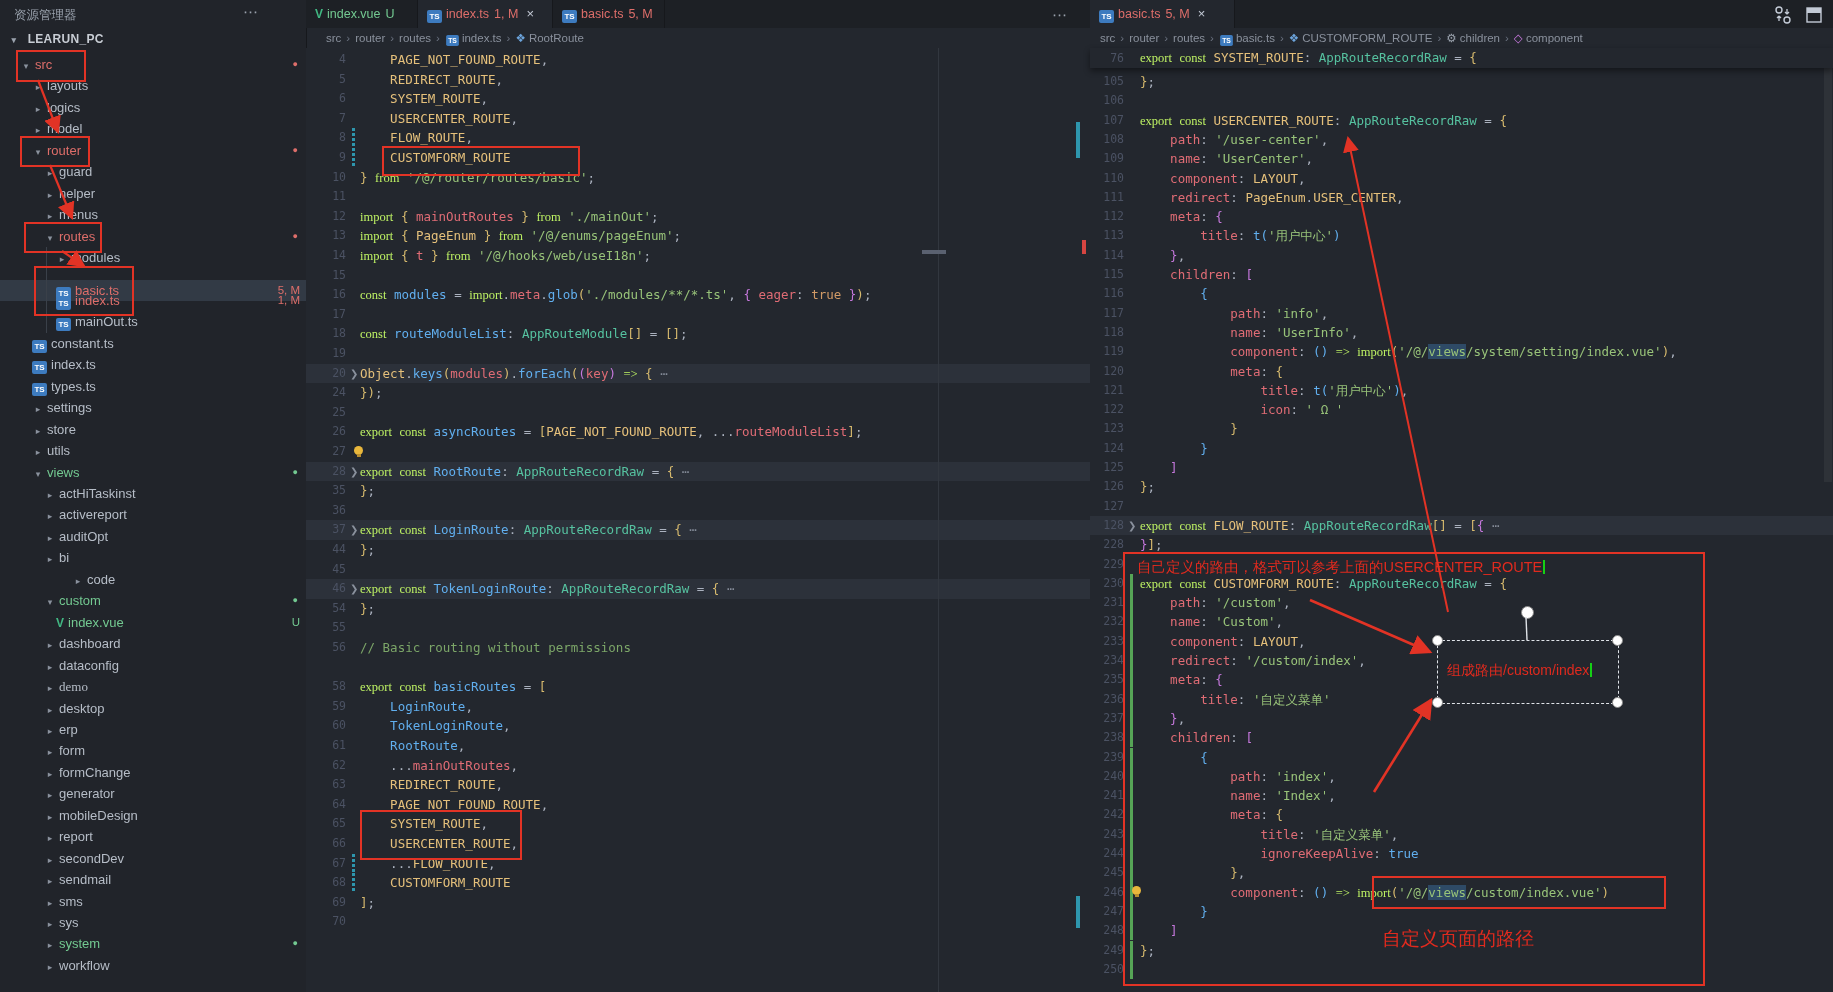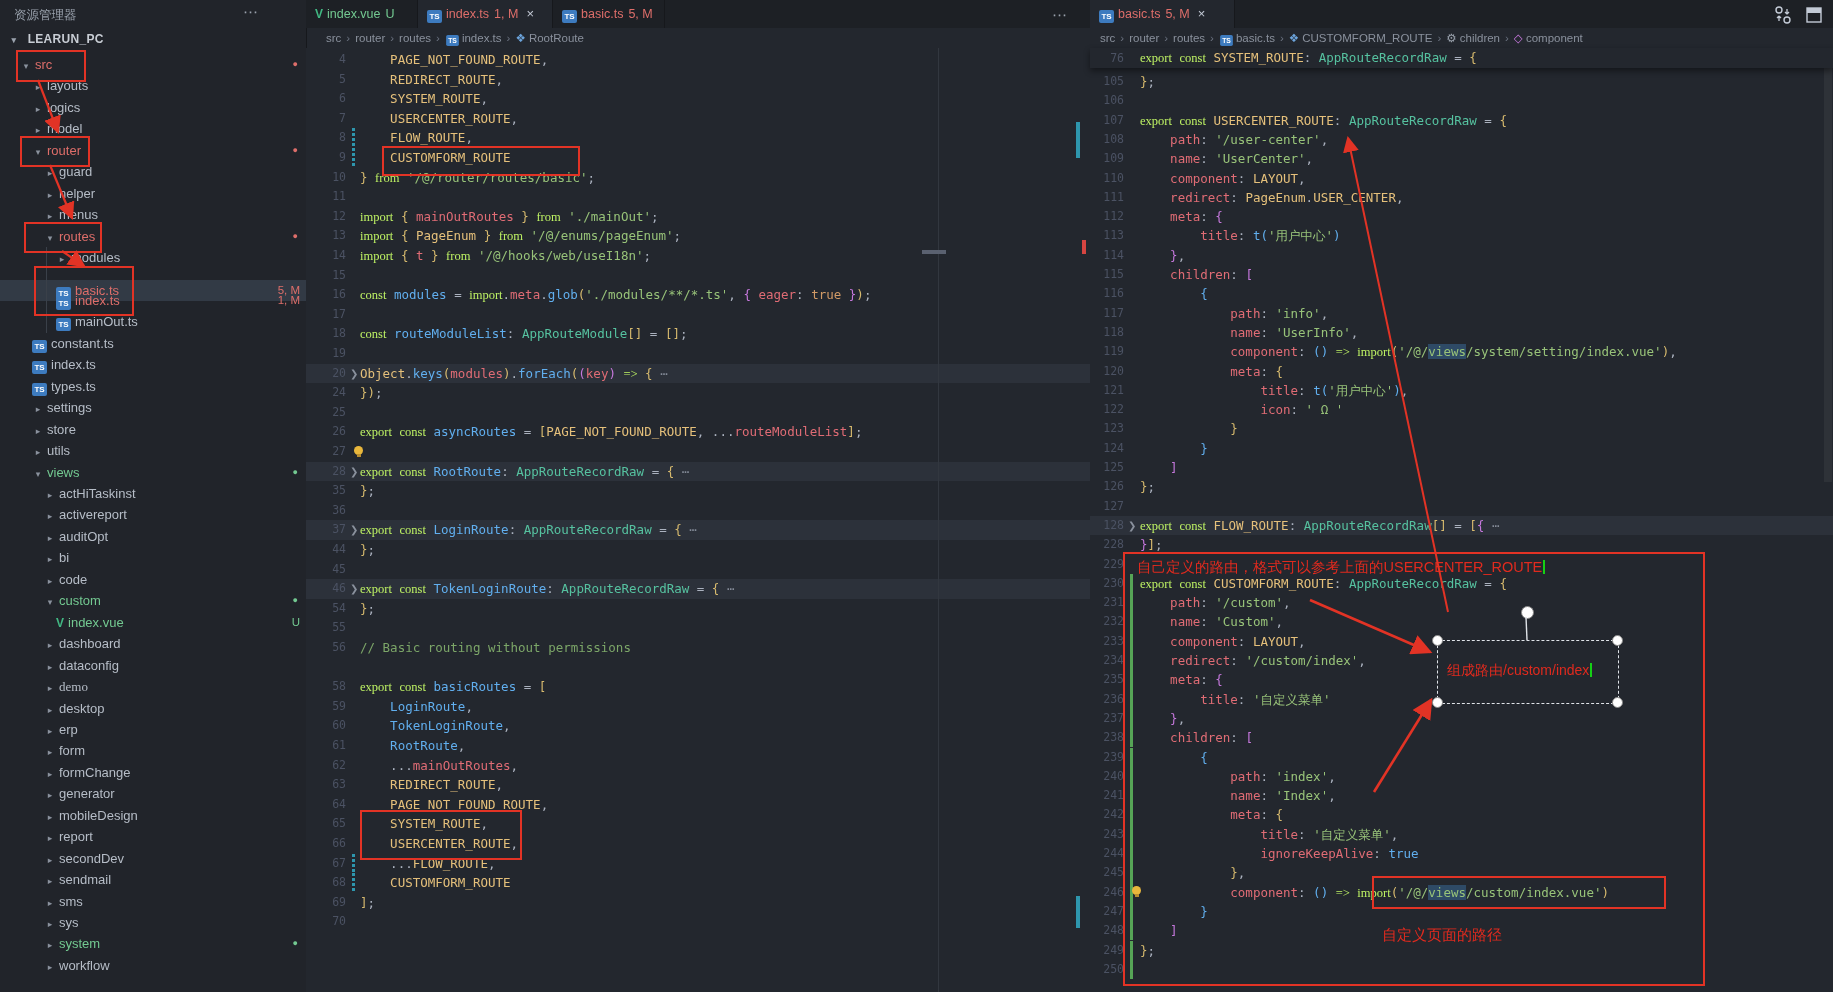--- a/index.html
+++ b/index.html
@@ -95,21 +95,21 @@
         <div class="trow" style="top: 300.3px;"><span style="display:inline-block;width:32px"></span><span class="ts-ico">TS</span><span class="c-n">index.ts</span></div>
         <div class="trow" style="top: 321.75px;"><span style="display:inline-block;width:32px"></span><span class="ts-ico">TS</span><span class="c-n">types.ts</span></div>
         <div class="trow" style="top: 343.2px;"><span style="display:inline-block;width:32px"></span><span class="tw">▸</span><span class="c-n">settings</span></div>
         <div class="trow" style="top: 364.65px;"><span style="display:inline-block;width:32px"></span><span class="tw">▸</span><span class="c-n">store</span></div>
         <div class="trow" style="top: 386.1px;"><span style="display:inline-block;width:32px"></span><span class="tw">▸</span><span class="c-n">utils</span></div>
         <div class="trow" style="top: 407.55px;"><span style="display:inline-block;width:32px"></span><span class="tw">▾</span><span class="c-g">views</span><span class="dotb c-g">●</span></div>
         <div class="trow" style="top: 429px;"><span style="display:inline-block;width:44px"></span><span class="tw">▸</span><span class="c-n">actHiTaskinst</span></div>
         <div class="trow" style="top: 450.45px;"><span style="display:inline-block;width:44px"></span><span class="tw">▸</span><span class="c-n">activereport</span></div>
         <div class="trow" style="top: 471.9px;"><span style="display:inline-block;width:44px"></span><span class="tw">▸</span><span class="c-n">auditOpt</span></div>
         <div class="trow" style="top: 493.35px;"><span style="display:inline-block;width:44px"></span><span class="tw">▸</span><span class="c-n">bi</span></div>
-        <div class="trow" style="top: 514.8px;"><span style="display:inline-block;width:44px"></span><span class="tw">▸</span><span class="c-n">code</span></div>
+        <div class="trow" style="top: 514.8px; margin-left: 28px;"><span style="display:inline-block;width:44px"></span><span class="tw">▸</span><span class="c-n">code</span></div>
         <div class="trow" style="top: 536.25px;"><span style="display:inline-block;width:44px"></span><span class="tw">▾</span><span class="c-g">custom</span><span class="dotb c-g">●</span></div>
         <div class="trow" style="top: 557.7px;"><span style="display:inline-block;width:56px"></span><span class="vue-ico">V</span><span class="c-g">index.vue</span><span class="badge c-g">U</span></div>
         <div class="trow" style="top: 579.15px;"><span style="display:inline-block;width:44px"></span><span class="tw">▸</span><span class="c-n">dashboard</span></div>
         <div class="trow" style="top: 600.6px;"><span style="display:inline-block;width:44px"></span><span class="tw">▸</span><span class="c-n">dataconfig</span></div>
         <div class="trow" style="top: 622.05px; font-family: Liberation Serif, serif;"><span style="display:inline-block;width:44px"></span><span class="tw">▸</span><span class="c-n">demo</span></div>
         <div class="trow" style="top: 643.5px;"><span style="display:inline-block;width:44px"></span><span class="tw">▸</span><span class="c-n">desktop</span></div>
         <div class="trow" style="top: 664.95px;"><span style="display:inline-block;width:44px"></span><span class="tw">▸</span><span class="c-n">erp</span></div>
         <div class="trow" style="top: 686.4px;"><span style="display:inline-block;width:44px"></span><span class="tw">▸</span><span class="c-n">form</span></div>
         <div class="trow" style="top: 707.85px;"><span style="display:inline-block;width:44px"></span><span class="tw">▸</span><span class="c-n">formChange</span></div>
         <div class="trow" style="top: 729.3px;"><span style="display:inline-block;width:44px"></span><span class="tw">▸</span><span class="c-n">generator</span></div>
@@ -263,21 +263,21 @@
   <div class="rednote" style="left:1137px;top:558px;font-size:14.5px;z-index:7;"><span>自己定义的路由，格式可以参考上面的USERCENTER_ROUTE</span><span class="cursorbar"></span></div>
 
   <div class="dashedbox" style="left:1437px;top:640px;width:180px;height:62px;"></div>
   <div class="rednote" style="left:1447px;top:662px;font-size:14px;"><span>组成路由/custom/index</span><span class="cursorbar"></span></div>
   <div class="handle" style="left:1432px;top:635px;"></div>
   <div class="handle" style="left:1612px;top:635px;"></div>
   <div class="handle" style="left:1432px;top:697px;"></div>
   <div class="handle" style="left:1612px;top:697px;"></div>
   <div class="handle" style="left:1521px;top:606px;width:11px;height:11px;"></div>
 
-  <div class="rednote" style="left:1382px;top:926px;font-size:15px;"><span>自定义页面的路径</span></div>
+  <div class="rednote" style="left:1382px;top:926px;font-size:19px;"><span>自定义页面的路径</span></div>
 
   <svg id="svg-anno">
     <defs>
       <marker id="ah" markerWidth="9" markerHeight="8" refX="7" refY="4" orient="auto">
         <path d="M0,0 L8,4 L0,8 z" fill="#e23325"></path>
       </marker>
     </defs>
     <line x1="38" y1="80" x2="58" y2="132" stroke="#e23325" stroke-width="2.2" marker-end="url(#ah)"></line>
     <line x1="50" y1="165" x2="72" y2="218" stroke="#e23325" stroke-width="2.2" marker-end="url(#ah)"></line>
     <line x1="62" y1="251" x2="84" y2="266" stroke="#e23325" stroke-width="2.2" marker-end="url(#ah)"></line>

